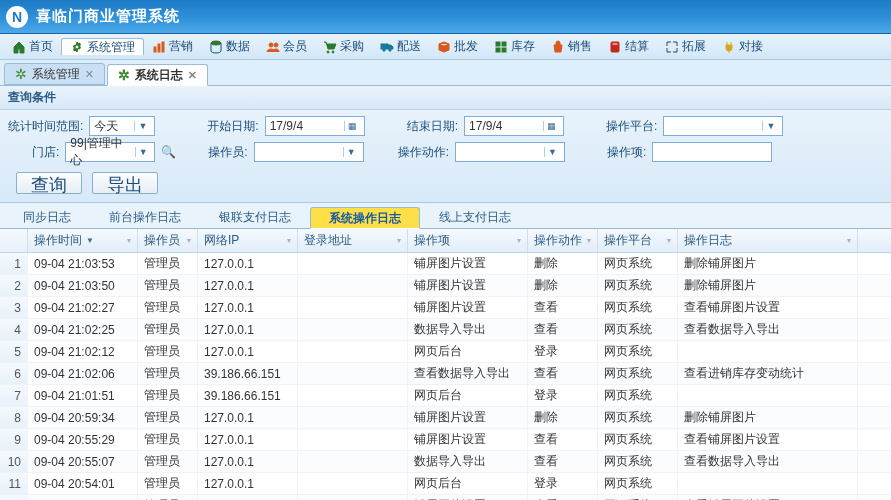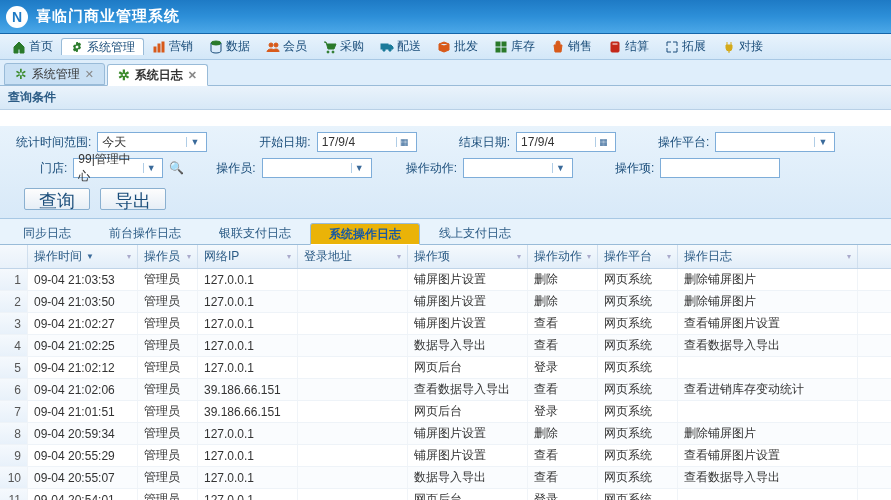--- a/index.html
+++ b/index.html
@@ -10,31 +10,31 @@
 .menubar { background: linear-gradient(to bottom, #e8f3fc, #d3e7f8); height: 26px; display: flex; align-items: center; padding: 4px 4px; border-bottom: 1px solid #a8c8e4; }
 .menu-item { display: flex; align-items: center; padding: 0 8px; height: 100%; cursor: pointer; color: #1a4d7a; }
 .menu-item .mi-icon { width: 14px; height: 14px; margin-right: 3px; display: inline-block; }
 .menu-item.active { background: #fff; border: 1px solid #99bbd8; border-bottom: none; border-radius: 3px 3px 0 0; }
 .tabstrip { background: #dfeefb; height: 26px; display: flex; align-items: flex-end; padding: 0 4px; border-bottom: 1px solid #99bbd8; }
 .tabstrip .tab { height: 22px; padding: 0 10px; display: flex; align-items: center; border: 1px solid #99bbd8; background: #c9e0f4; border-radius: 3px 3px 0 0; margin-right: 2px; cursor: pointer; gap: 5px; }
 .tabstrip .tab.active { background: #fff; border-bottom-color: #fff; font-weight: bold; position: relative; top: 1px; }
 .tab-close { color: #888; font-size: 11px; cursor: pointer; }
 .green-asterisk { color: #3a8a2a; font-size: 14px; }
 .section-header { background: linear-gradient(to bottom, #eaf3fb, #d7e8f7); padding: 3px 8px; font-weight: bold; color: #2b5b85; border-bottom: 1px solid #b8d0e6; font-size: 12px; }
-.query-form { background: linear-gradient(to bottom, #e8f3fc, #d8e9f8); padding: 6px 16px; border-bottom: 1px solid #a8c8e4; margin-top: 16px; }
+.query-form { background: linear-gradient(to bottom, #e8f3fc, #d8e9f8); padding: 6px 8px; border-bottom: 1px solid #a8c8e4; }
 .form-row { display: flex; align-items: center; margin-bottom: 6px; gap: 6px; }
 .form-row label { color: #1a4d7a; white-space: nowrap; }
 .combo, .text-input { height: 20px; border: 1px solid #7eadd9; background: #fff; padding: 0 4px; font-size: 12px; }
 .combo { display: flex; align-items: center; justify-content: space-between; cursor: pointer; }
 .combo-btn { width: 16px; text-align: center; color: #3a6a9a; font-size: 9px; border-left: 1px solid #b0cde6; margin-left: 4px; }
 .btn { height: 22px; padding: 0 14px; background: linear-gradient(to bottom, #fdfdfd, #e6eef6); border: 1px solid #8ab0d0; border-radius: 2px; cursor: pointer; color: #1a4d7a; font-size: 18px; }
 .btn-row { display: flex; gap: 10px; padding: 4px 8px 2px; }
 .inner-tabs { background: #e8f3fc; height: 26px; display: flex; align-items: flex-end; padding: 0 4px; border-bottom: 1px solid #99bbd8; }
 .inner-tabs .itab { height: 22px; padding: 0 18px; display: flex; align-items: center; border: 1px solid transparent; color: #2b5b85; cursor: pointer; border-radius: 3px 3px 0 0; }
-.inner-tabs .itab.active { background: #eab308; border-color: #99bbd8; border-bottom-color: #fff; font-weight: bold; color: #1a5aa0; position: relative; top: 1px; }
+.inner-tabs .itab.active { background: #fde047; border-color: #99bbd8; border-bottom-color: #fff; font-weight: bold; color: #1a5aa0; position: relative; top: 1px; }
 .grid-header { display: flex; background: linear-gradient(to bottom, #f5f9fd, #e2eef9); border-bottom: 1px solid #c0d4e8; height: 24px; align-items: center; }
 .grid-header .gh, .grid-row .gc { padding: 0 6px; overflow: hidden; white-space: nowrap; text-overflow: ellipsis; }
 .grid-header .gh { border-right: 1px solid #d0dfee; height: 100%; display: flex; align-items: center; color: #2b5b85; font-weight: normal; }
 .sort-ind { font-size: 8px; color: #3a6a9a; margin-left: 4px; }
 .grid-body { }
 .grid-row { display: flex; height: 22px; align-items: center; border-bottom: 1px solid #eef3f8; }
 .grid-row:nth-child(even) { background: #fafcfe; }
 .grid-row .gc { border-right: 1px solid #f0f4f8; height: 100%; display: flex; align-items: center; }
 .col-num { width: 28px; text-align: right; justify-content: flex-end; background: linear-gradient(to bottom, #f5f9fd, #e8f1fa); color: #555; }
 .c-time { width: 110px; }
@@ -159,21 +159,21 @@
       <span>系统日志</span>
       <span class="tab-close">✕</span>
     </div>
   </div>
 
 <div class="section-header">查询条件</div>
 
 <div class="query-form">
   <div class="form-row">
     <label>统计时间范围:</label>
-    <div class="combo" style="width:110px">
+    <div class="combo" style="width:66px">
       <span>今天</span>
         <span class="combo-btn">▼</span>
     </div>
     <div style="width:40px"></div>
     <label>开始日期:</label>
     <div class="combo" style="width:100px">
       <span>17/9/4</span>
         <span class="combo-btn">▦</span>
     </div>
     <div style="width:30px"></div>

